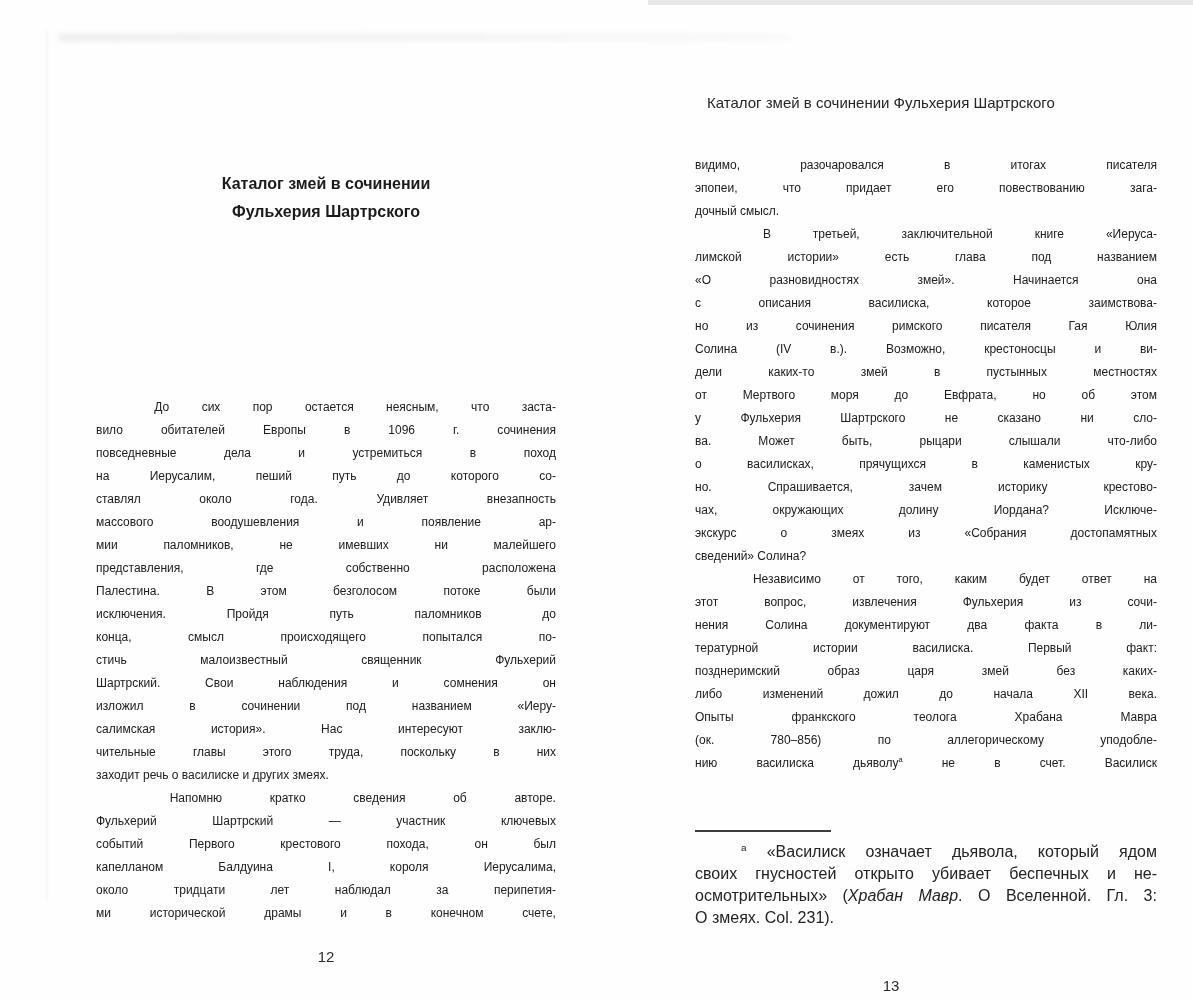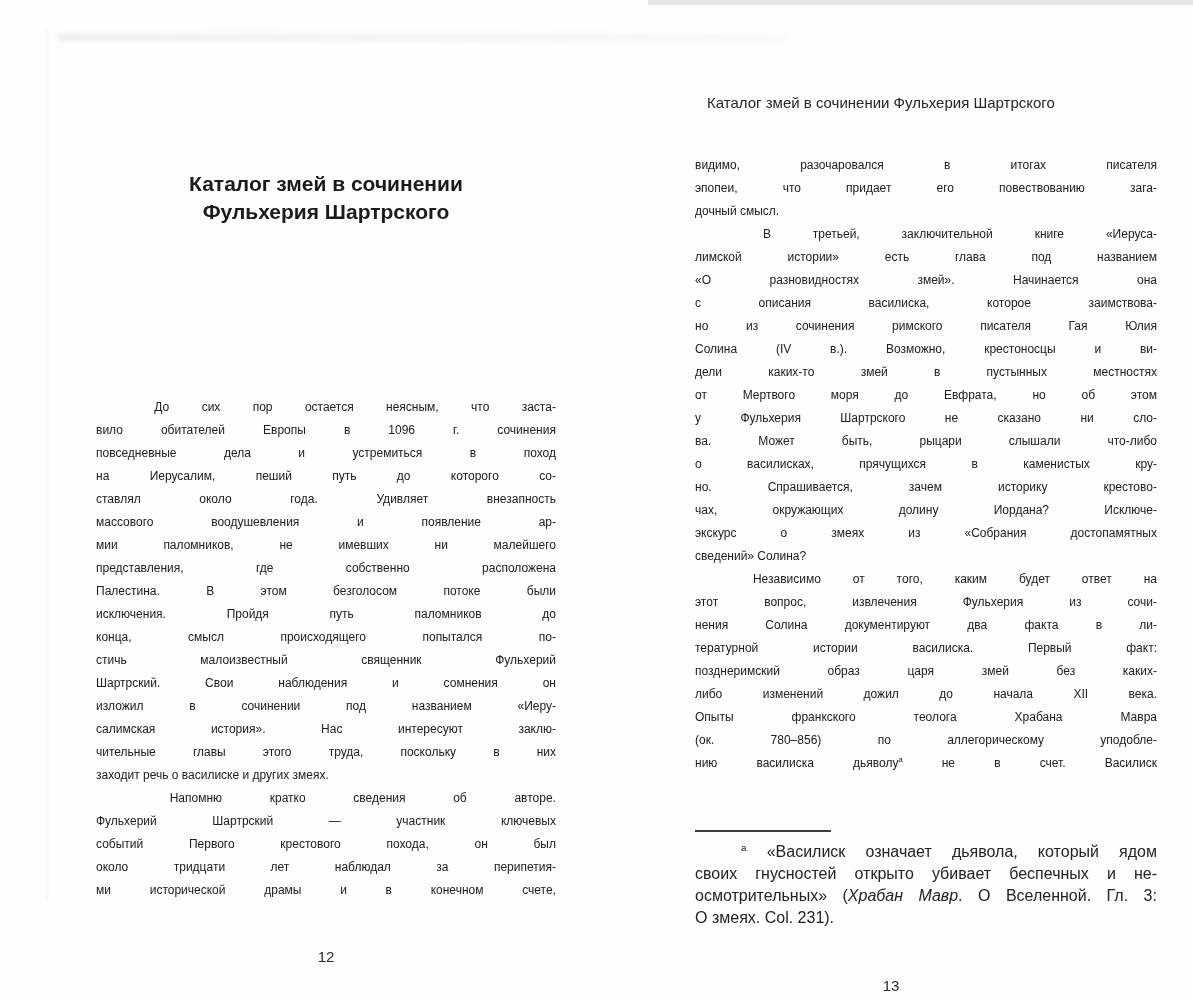--- a/index.html
+++ b/index.html
@@ -26,21 +26,21 @@
     filter: blur(2px); border-radius: 4px;
   }
   .artifact-left-edge {
     position: absolute; left: 46px; top: 30px; width: 2px; height: 870px;
     background: rgba(100,100,100,0.06); filter: blur(1px);
   }
 
   
   .left-heading {
     position: absolute; left: 96px; top: 170px; width: 460px;
-    text-align: center; font-size: 21px; font-weight: bold;
+    text-align: center; font-size: 16px; font-weight: bold;
     line-height: 28px; color: #1b1b1b;
   }
   .left-body  { position: absolute; left: 96px;  top: 400px; width: 460px; }
   .right-header {
     position: absolute; left: 707px; top: 94px; width: 462px;
     font-size: 15px; color: #262626;
   }
   .right-body { position: absolute; left: 695px; top: 158px; width: 462px; }
 
   .body-text { font-size: 12px; color: #202020; }
@@ -233,20 +233,27 @@
         </div>
         <div class="line j">
           <span class="w"><span>событий</span></span>
           <span class="w"><span>Первого</span></span>
           <span class="w"><span>крестового</span></span>
           <span class="w"><span>похода,</span></span>
           <span class="w"><span>он</span></span>
           <span class="w"><span>был</span></span>
         </div>
         <div class="line j">
+          <span class="w"><span>капелланом</span></span>
+          <span class="w"><span>Балдуина</span></span>
+          <span class="w"><span>I,</span></span>
+          <span class="w"><span>короля</span></span>
+          <span class="w"><span>Иерусалима,</span></span>
+        </div>
+        <div class="line j">
           <span class="w"><span>около</span></span>
           <span class="w"><span>тридцати</span></span>
           <span class="w"><span>лет</span></span>
           <span class="w"><span>наблюдал</span></span>
           <span class="w"><span>за</span></span>
           <span class="w"><span>перипетия-</span></span>
         </div>
         <div class="line j">
           <span class="w"><span>ми</span></span>
           <span class="w"><span>исторической</span></span>

